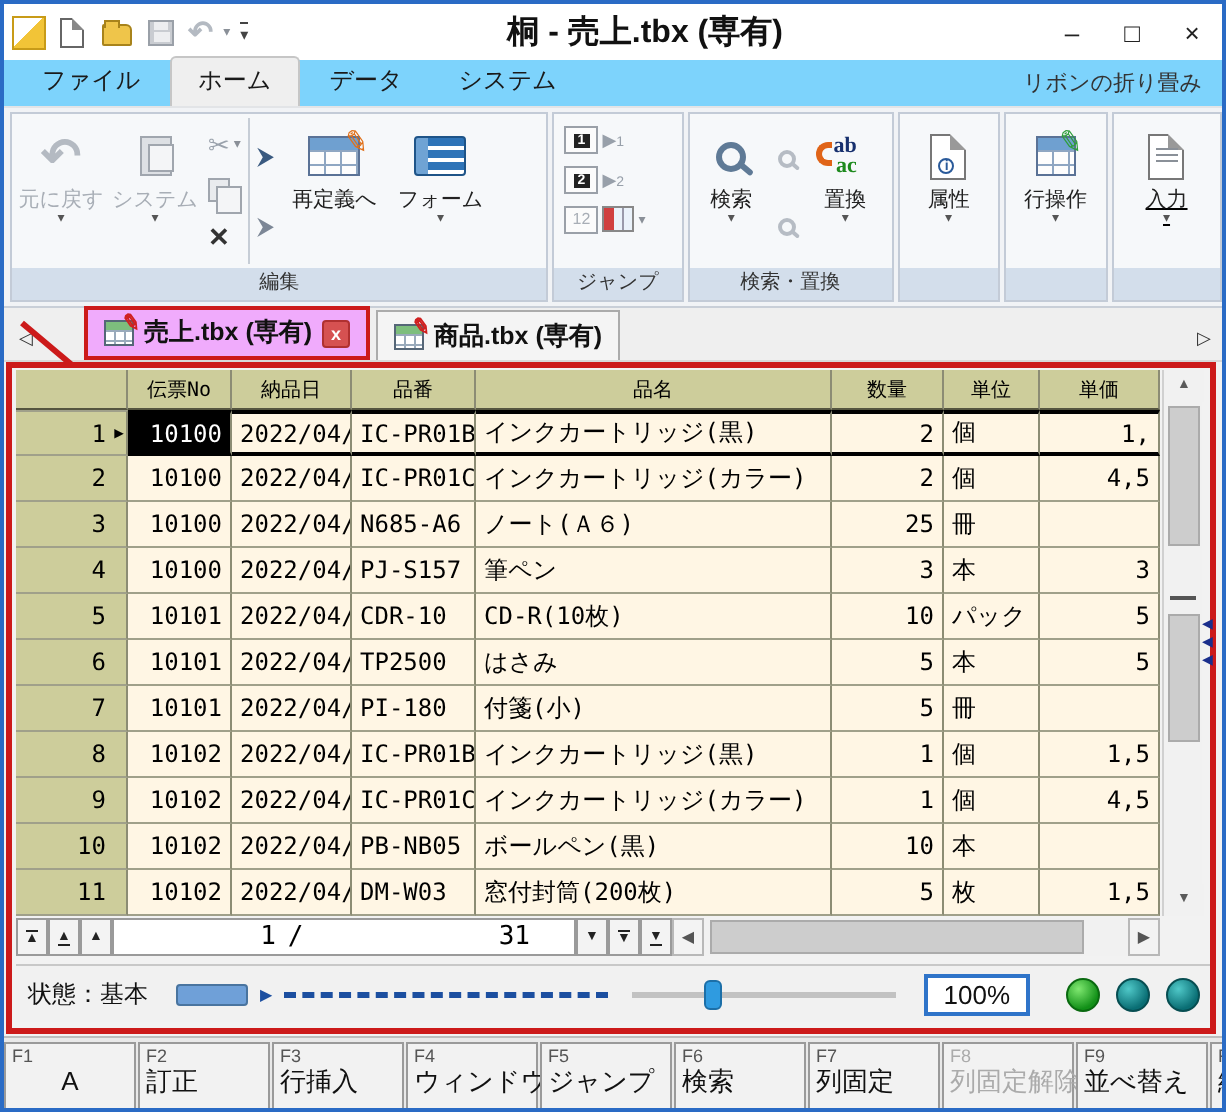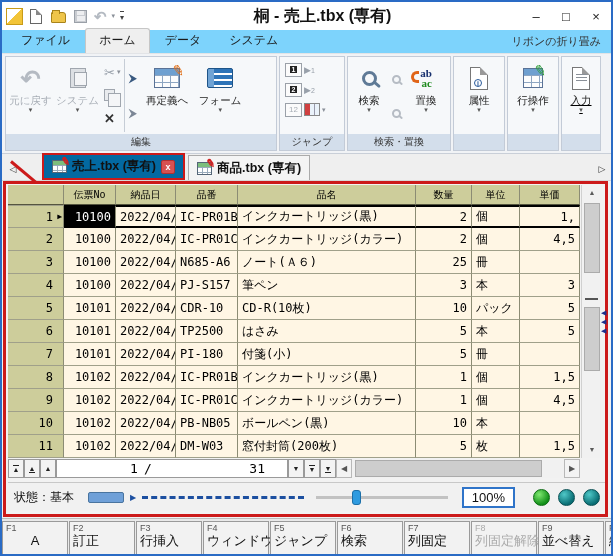--- a/index.html
+++ b/index.html
@@ -78,21 +78,21 @@
   .page-big:before { content:""; position:absolute; right:-1px; top:-1px; border:4px solid; border-color:#F6F8FA #F6F8FA #999 #999; }
   .page-big .info { position:absolute; left:3px; bottom:2px; width:8px; height:8px; border:1px solid #2A5A9A; border-radius:50%; color:#2A5A9A; font-size:7px; line-height:8px; text-align:center; font-weight:bold;}
   .page-big .lines { position:absolute; left:3px; top:4px; width:11px; height:10px;
       background:repeating-linear-gradient(transparent 0 2px,#8A9098 2px 3px); }
 
   
   .tabbar { height:27px; background:#EFEFEF; display:flex; align-items:flex-end; position:relative; padding-left:4px; border-bottom:1px solid #D8D8D8;}
   .tab-scroll { font-size:9px; color:#333; width:14px; text-align:center; padding-bottom:6px; }
   .tab-scroll.right { position:absolute; right:2px; bottom:0; }
   .doctab { display:flex; align-items:center; gap:5px; font-size:12.5px; font-weight:bold; color:#111; padding:3px 8px; background:#F4F4F4; border:1px solid #ABABAB; border-bottom:none; height:25px; }
-  .doctab.active { background:#0369a1; border:2px solid #CC1A1A; height:27px; z-index:8; margin-left:22px; }
+  .doctab.active { background:#f0abfc; border:2px solid #CC1A1A; height:27px; z-index:8; margin-left:22px; }
   .tbl-ic { width:15px; height:13px; border:1px solid #567; background:
       linear-gradient(#7DBE7D 0 4px, transparent 4px),
       repeating-linear-gradient(90deg,transparent 0 4px,#9AB 4px 5px),
       repeating-linear-gradient(transparent 0 4px,#9AB 4px 5px), #fff; position:relative; flex:none;}
   .tbl-ic:after { content:"\270E"; position:absolute; right:-4px; top:-6px; font-size:11px; color:#D02020; transform:rotate(10deg); }
   .tab-close { width:14px; height:14px; background:#D65151; border:1px solid #B03030; border-radius:2px; color:#fff; font-size:9px; line-height:12px; text-align:center; font-weight:bold; }
 
   
   .work { position:relative; height:337px; background:#F2F2F2; }
   .red-frame { position:absolute; left:1px; right:3px; top:0; bottom:1px; border:3px solid #CC1A1A; z-index:7; pointer-events:none; }
@@ -321,21 +321,21 @@
                 <span class="pencil green">✎</span>
               </span>
             </span>
           <span class="lbl">行操作</span>
             <span class="dd">▾</span>
         </div>
       </div>
       <div class="rlabel"></div>
     </div>
 
-    <div class="rgroup" style="width:40px;text-decoration:underline;">
+    <div class="rgroup" style="width:56px;text-decoration:underline;">
       <div class="rcontent" style="justify-content:center;">
         <div class="bigbtn">
           <span class="ic">
               <span class="page-big">
                 <span class="lines"></span>
               </span>
             </span>
           <span class="lbl">入力</span>
             <span class="dd">▾</span>
         </div>

